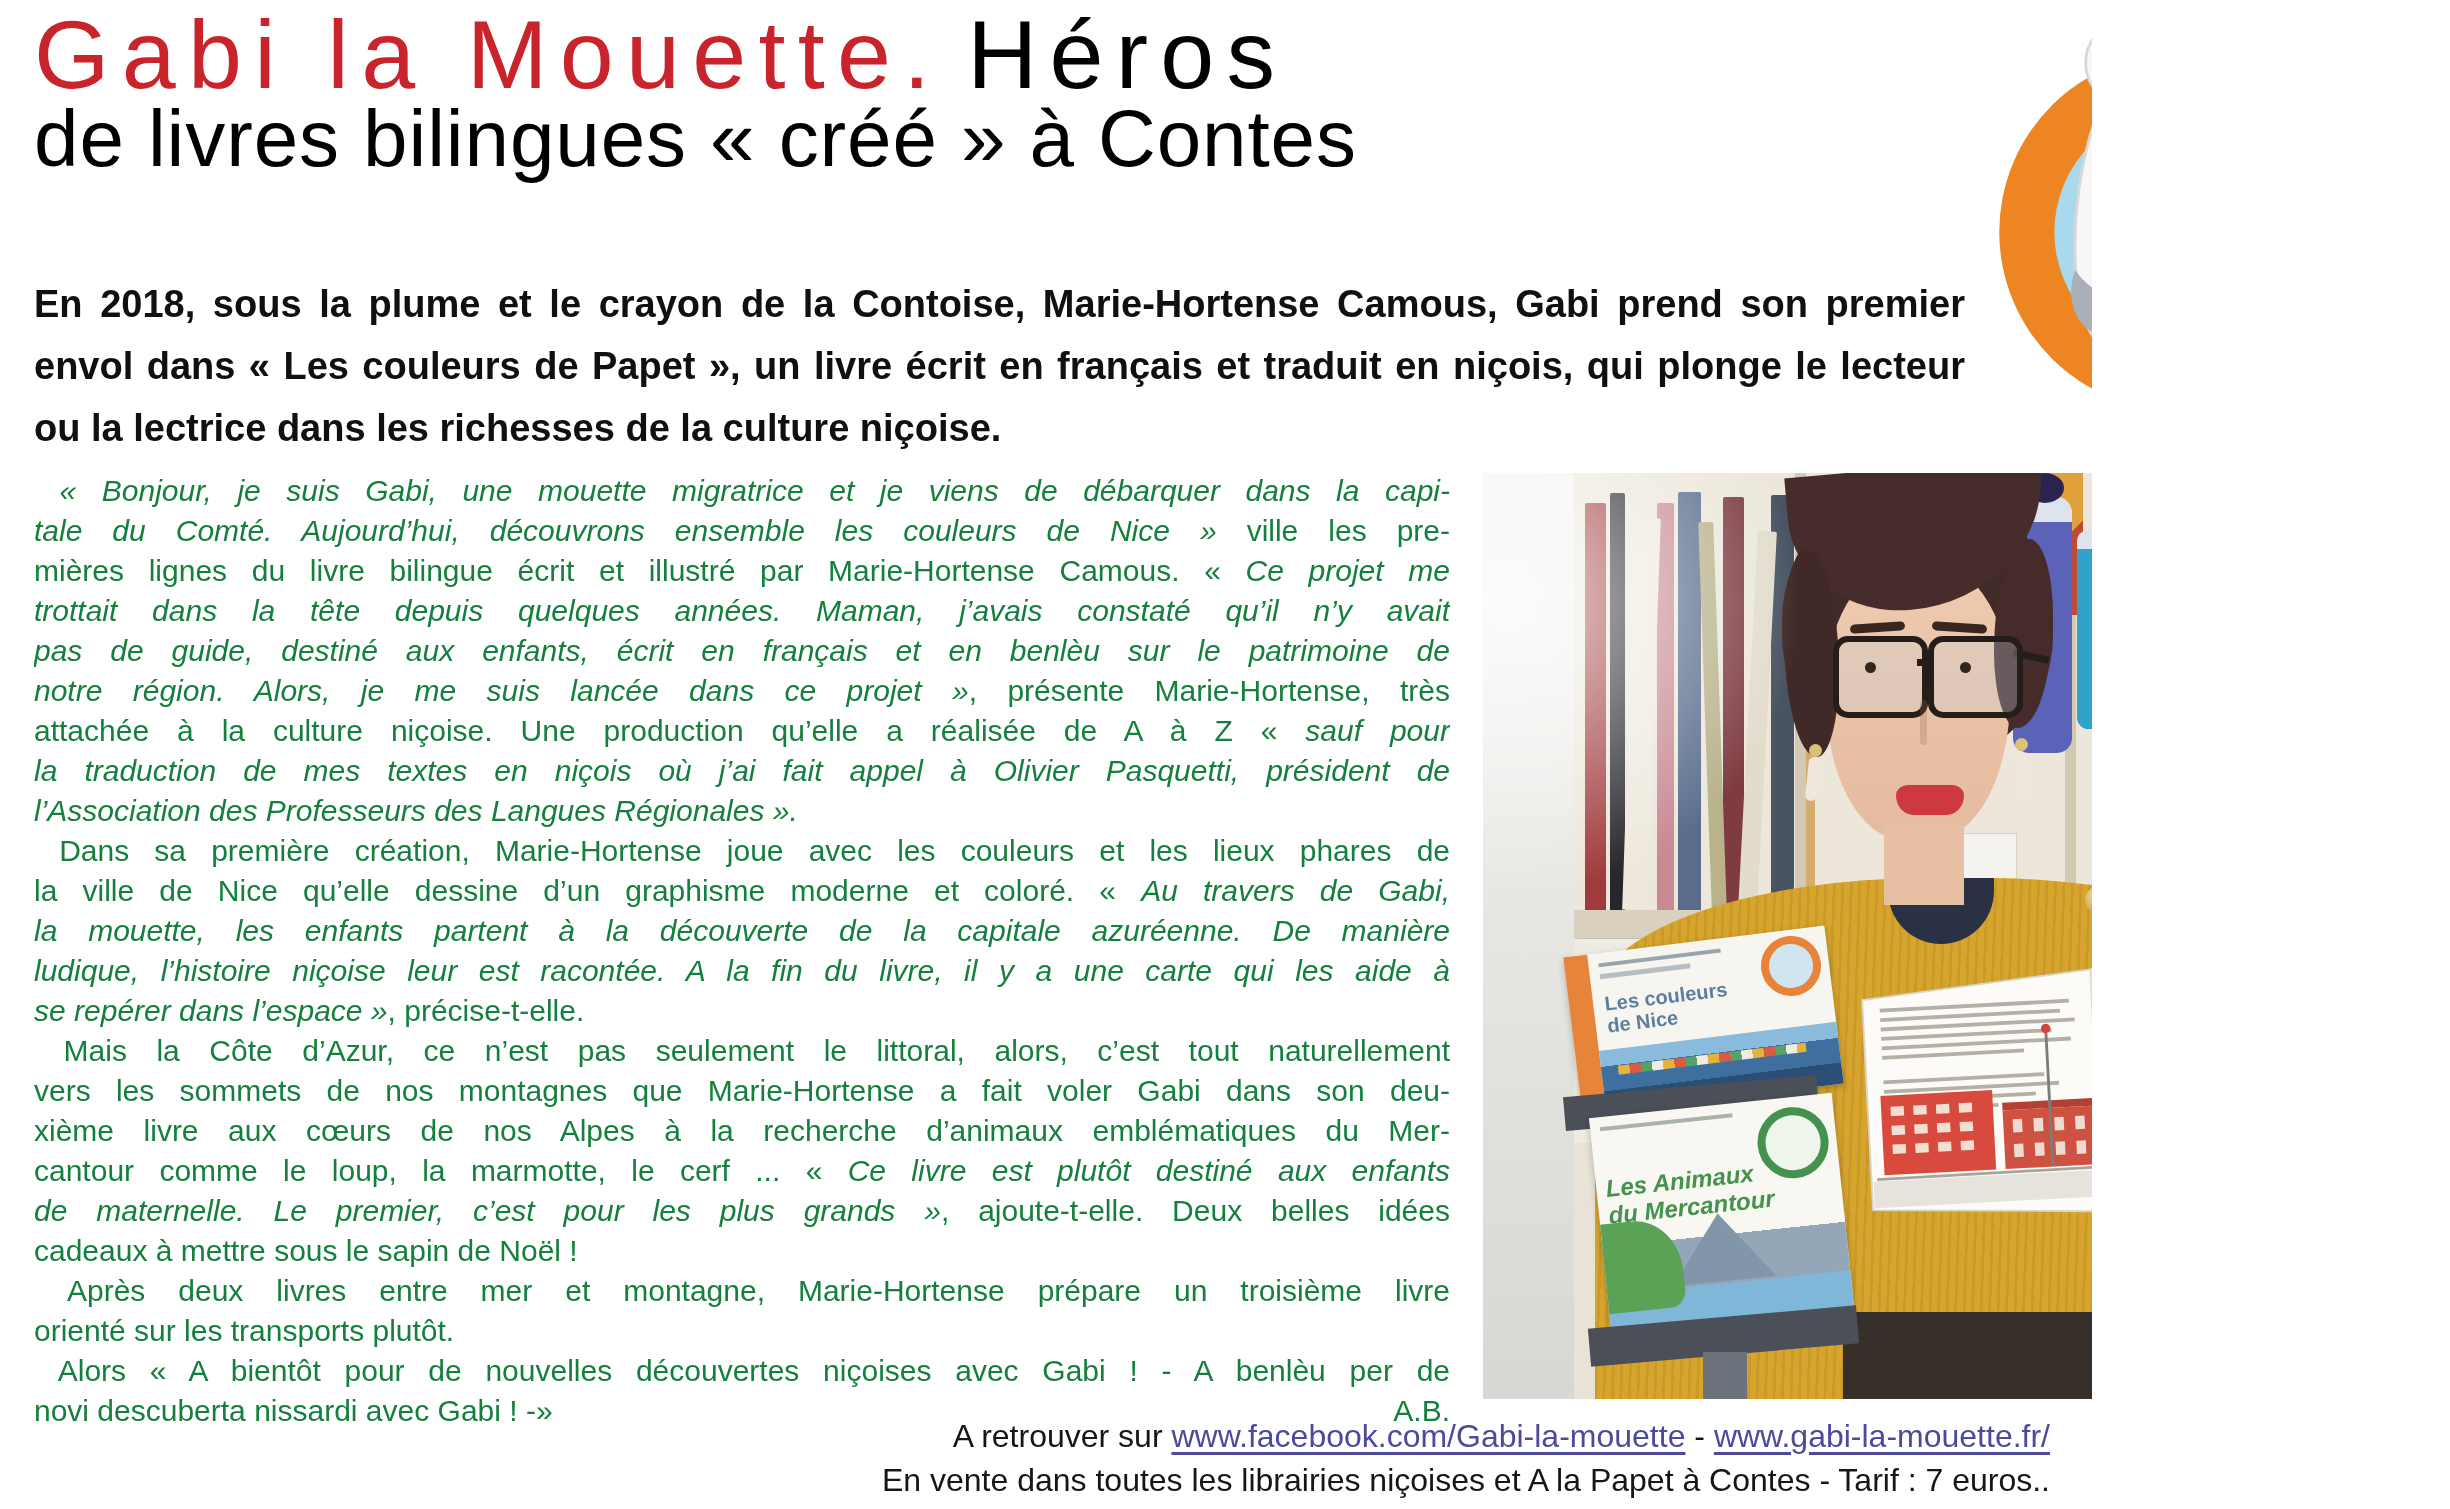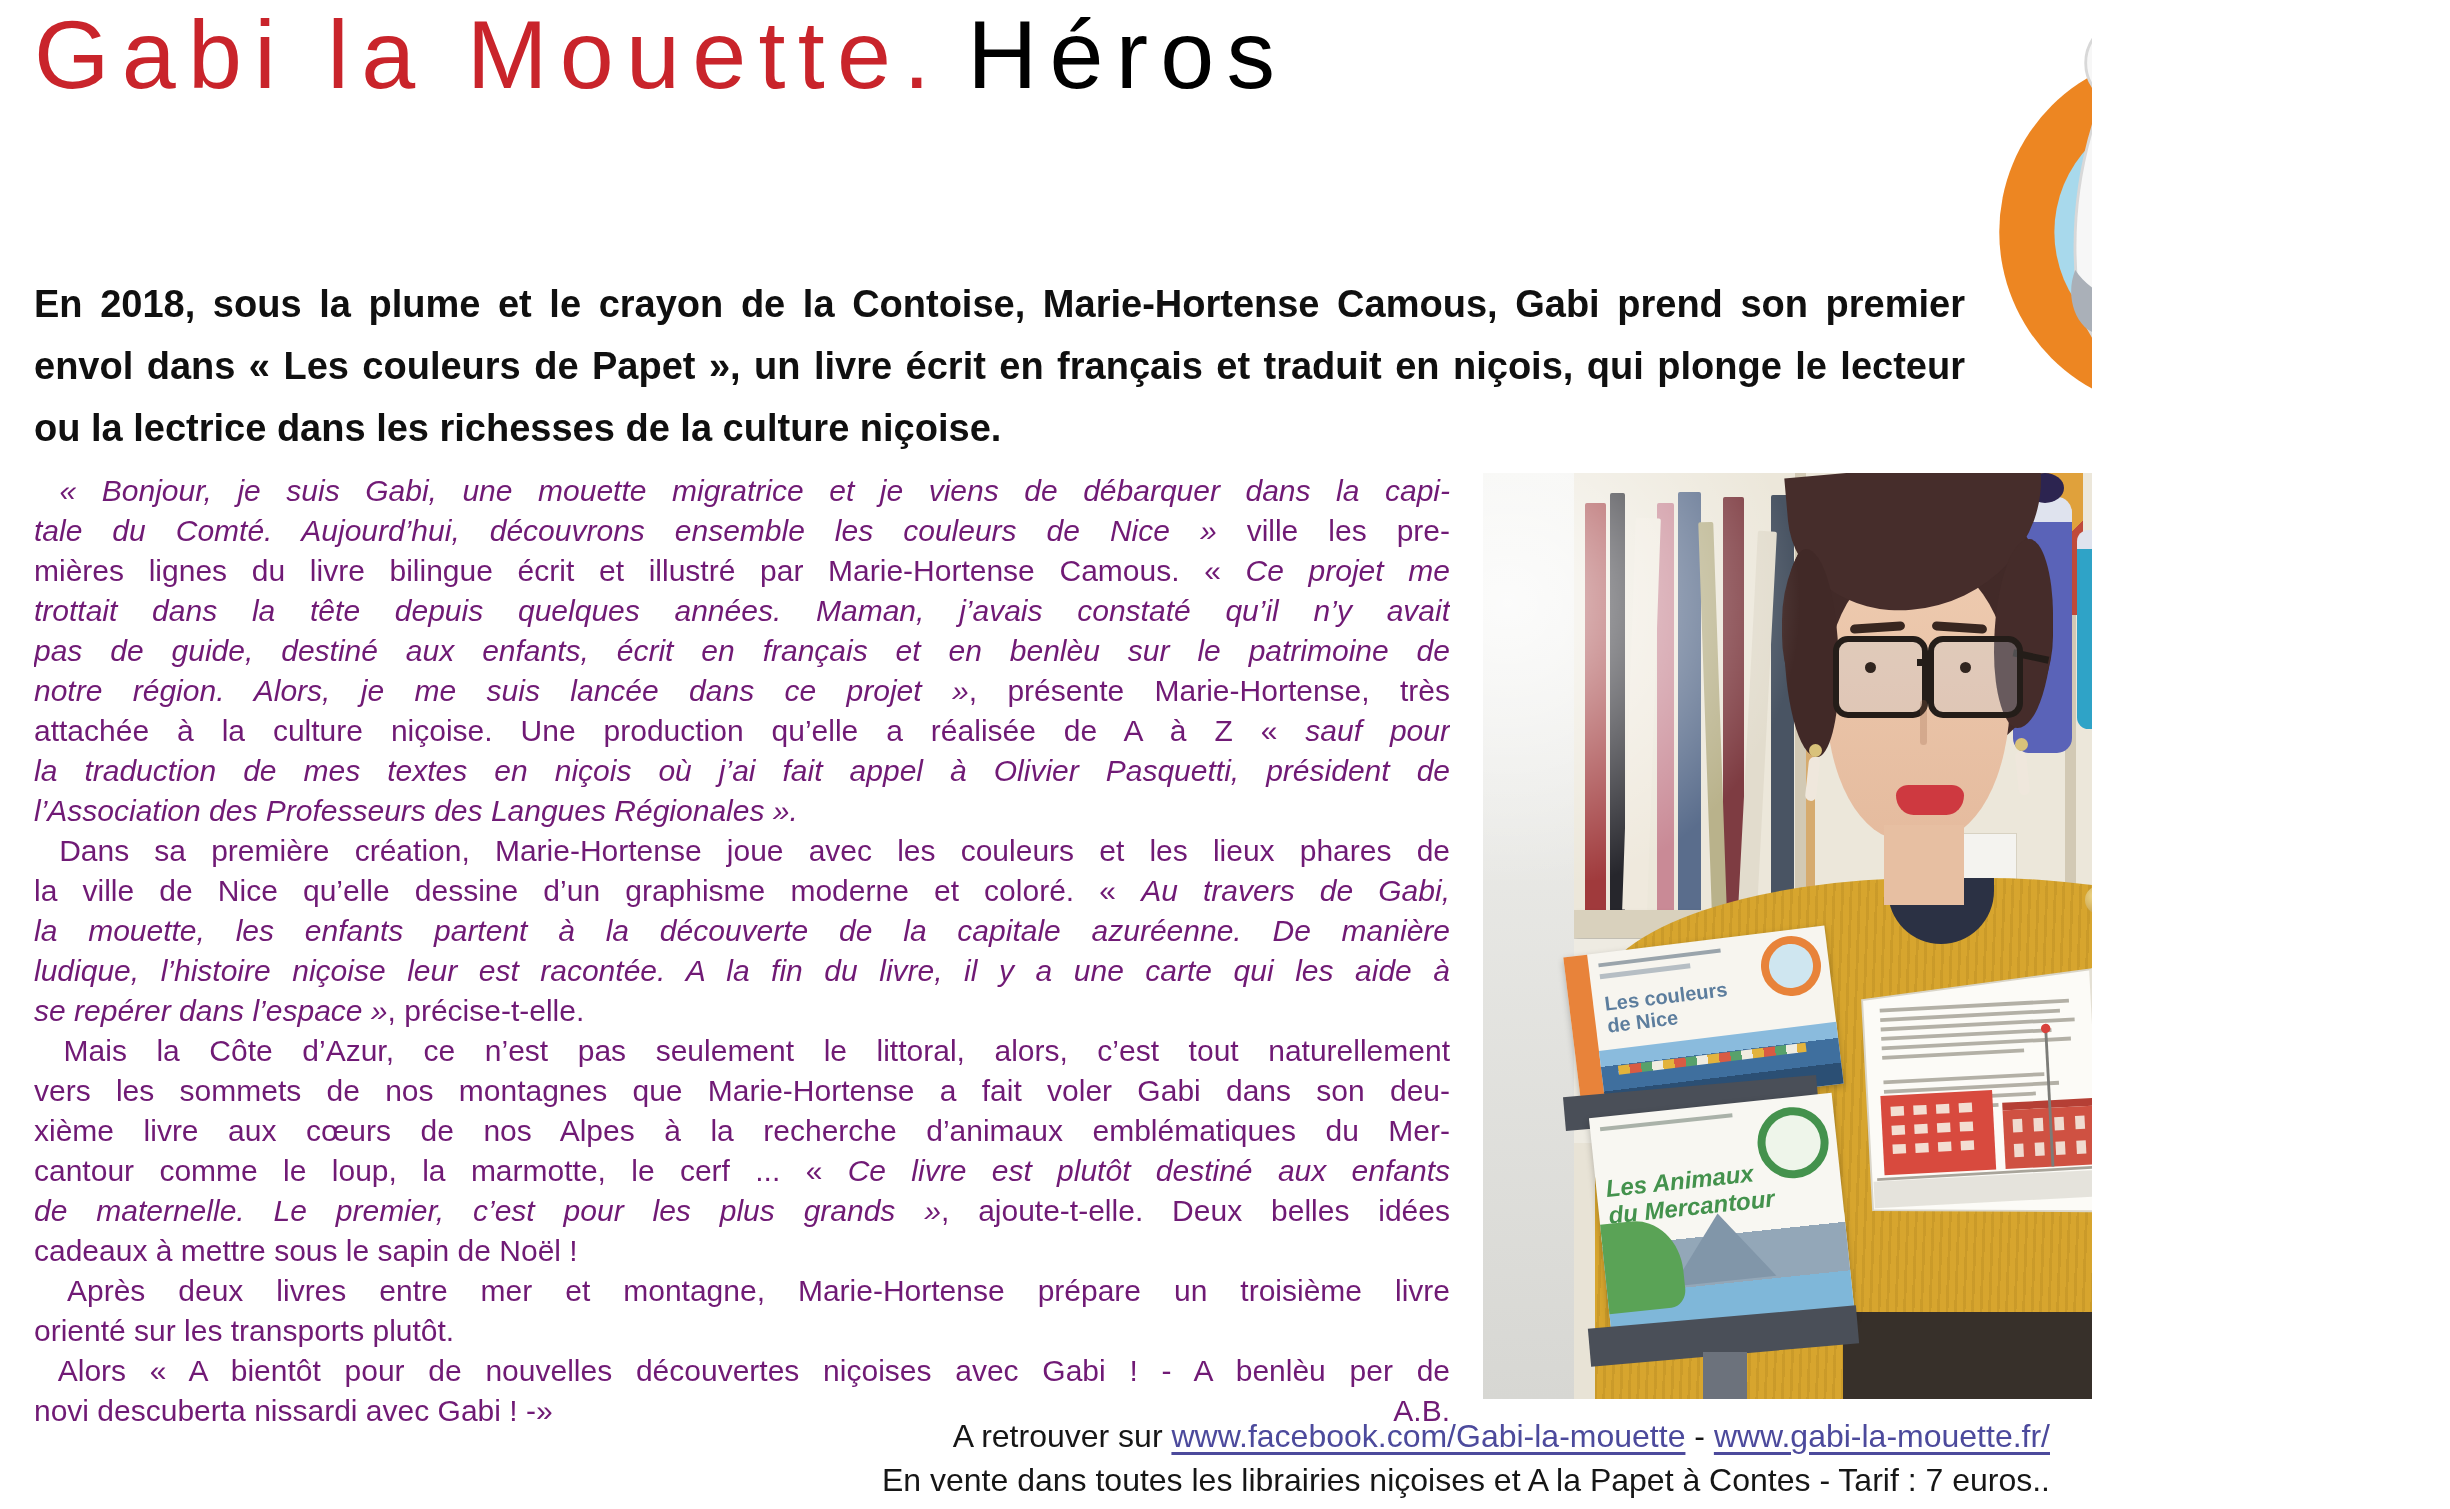--- a/index.html
+++ b/index.html
@@ -13,21 +13,21 @@
   .headline-l1 .blk{color:#000;margin-left:24.6px;}
   .headline-l2{position:absolute;left:34px;top:93px;font-size:80px;letter-spacing:0.9px;color:#000;
                white-space:nowrap;}
 
   
   .intro{position:absolute;left:34px;top:273px;width:1931px;font-weight:bold;font-size:38px;color:#101010;}
   .intro-line{height:62px;line-height:62px;overflow:hidden;}
   .jl{text-align:justify;text-align-last:justify;}
 
   
-  .article{position:absolute;left:34px;top:471px;width:1416px;font-size:30px;color:#701a75;}
+  .article{position:absolute;left:34px;top:471px;width:1416px;font-size:30px;color:#15803d;}
   .al{height:40px;line-height:40px;text-align:justify;text-align-last:justify;overflow:hidden;}
   .al.nj{text-align:left;text-align-last:auto;}
   .al.sig{display:flex;justify-content:space-between;text-align:right;text-align-last:auto;}
   .it{font-style:italic;}
 
   
   .footer{position:absolute;right:42px;top:1414px;text-align:right;font-size:32px;color:#161616;}
   .footer div{line-height:44px;white-space:nowrap;}
   .lnk{color:#4c4a9c;text-decoration:underline;text-underline-offset:4.7px;cursor:pointer;}
 
@@ -155,20 +155,21 @@
             background:radial-gradient(circle at 6% 32%,rgba(255,255,255,.78),rgba(255,255,255,0) 62%);}
 </style>
 </head>
 <body>
 
 <div class="page">
 
   <div class="headline-l1">
     <span class="red">Gabi la Mouette.</span><span class="blk">Héros</span>
   </div>
+  <div class="headline-l2">de livres bilingues « créé » à Contes</div>
 
   <svg class="logo" viewBox="0 0 410 440" aria-hidden="true">
     <circle cx="208" cy="240" r="188" fill="#ed8622"></circle>
     <circle cx="208" cy="240" r="130" fill="#a8d9ec"></circle>
     <polygon points="235,300 345,352 248,368" fill="#9aa1a9"></polygon>
     <polygon points="240,310 330,368 235,385" fill="#7d848d"></polygon>
     <rect x="136" y="352" width="13" height="78" rx="6" fill="#d9b14b" transform="rotate(4 142 390)"></rect>
     <rect x="178" y="358" width="13" height="76" rx="6" fill="#e0b84f" transform="rotate(-3 184 395)"></rect>
     <path d="M130,95 C105,160 95,230 102,300 C108,360 150,392 200,388 C250,384 270,350 268,300 C266,240 240,180 205,130 C190,108 175,95 160,88 Z" fill="#f7f7f7" stroke="#d8d8d8" stroke-width="3"></path>
     <ellipse cx="163" cy="62" rx="52" ry="48" fill="#f7f7f7" stroke="#d8d8d8" stroke-width="3"></ellipse>

